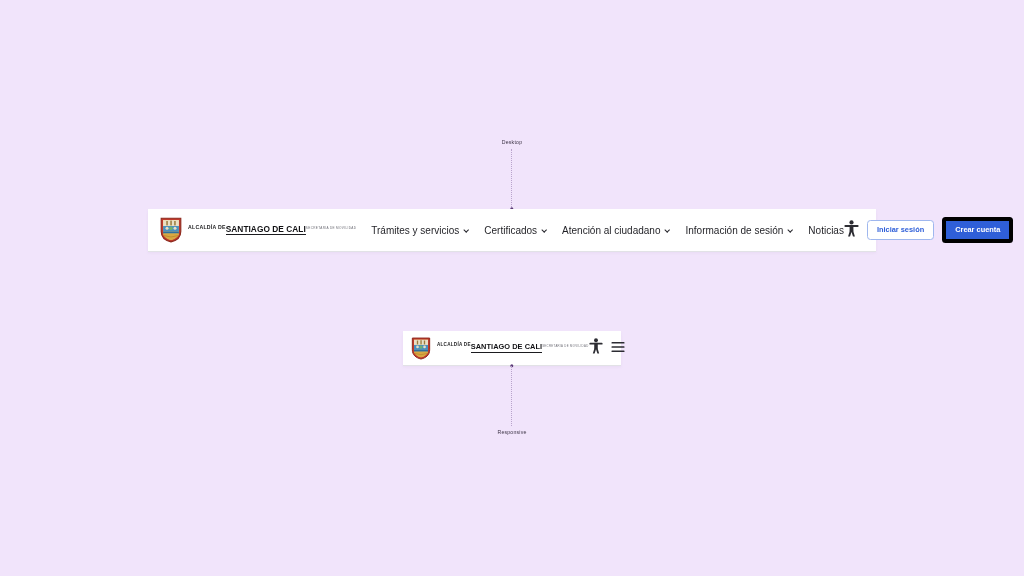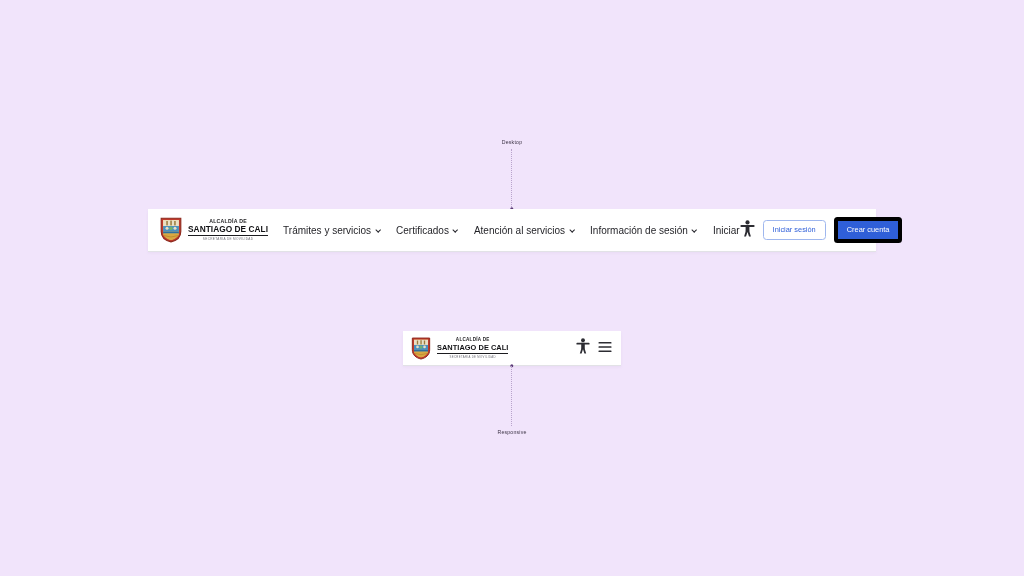--- a/index.html
+++ b/index.html
@@ -81,24 +81,23 @@
   }
   .crest {
     position: relative;
     flex: 0 0 auto;
     overflow: hidden;
   }
   .crest svg { display: block; }
 
   .brand-text {
     display: flex;
-    flex-direction: column;
+    flex-direction: row;
     justify-content: center;
     line-height: 1;
-    align-items: center;
   }
   .brand-line1 {
     font-size: 5.2px;
     font-weight: bold;
     color: #1d1d1f;
     letter-spacing: .25px;
     margin-bottom: 1.4px;
   }
   .brand-line2 {
     font-size: 8.3px;
@@ -168,20 +167,21 @@
 
   .btn {
     font-family: "Liberation Sans", sans-serif;
     font-size: 7.4px;
     border-radius: 3.5px;
     padding: 5px 9px;
     white-space: nowrap;
     cursor: pointer;
     box-sizing: border-box;
     line-height: 1;
+    font-weight: bold;
   }
   .btn-outline {
     background: #ffffff;
     color: #2f5fd8;
     border: 1px solid #9fb7ee;
   }
   .btn-solid {
     background: #2f5fd8;
     color: #ffffff;
     border: 4px solid #000000;
@@ -227,31 +227,31 @@
       <span>Trámites y servicios</span>
       <span class="caret"></span>
     </span>
 
     <span class="menu-item">
       <span>Certificados</span>
       <span class="caret"></span>
     </span>
 
     <span class="menu-item">
-      <span>Atención al servicios</span>
+      <span>Atención al ciudadano</span>
       <span class="caret"></span>
     </span>
 
     <span class="menu-item">
       <span>Información de sesión</span>
       <span class="caret"></span>
     </span>
 
     <span class="menu-item">
-      <span>Iniciar</span>
+      <span>Noticias</span>
     </span>
 
   </nav>
 
   <div class="right-cluster">
     <span class="access-icon">
       <svg width="15" height="17" viewBox="0 0 15 17">
         <circle cx="7.5" cy="2.4" r="2.1" fill="#2c2c32"></circle>
         <rect x="0.4" y="5.1" width="14.2" height="1.9" rx="0.95" fill="#2c2c32"></rect>
         <rect x="5.6" y="5.1" width="3.8" height="6.3" fill="#2c2c32"></rect>

